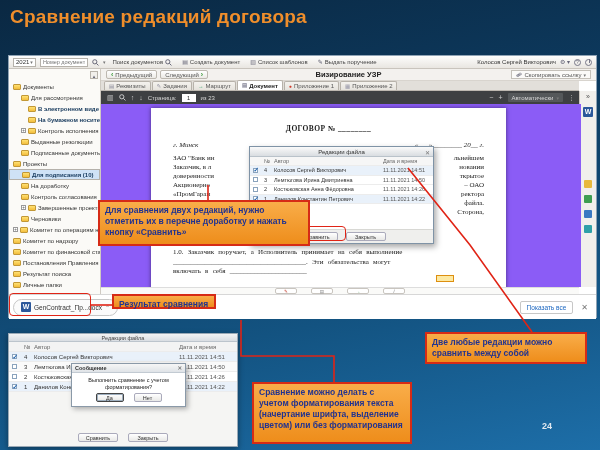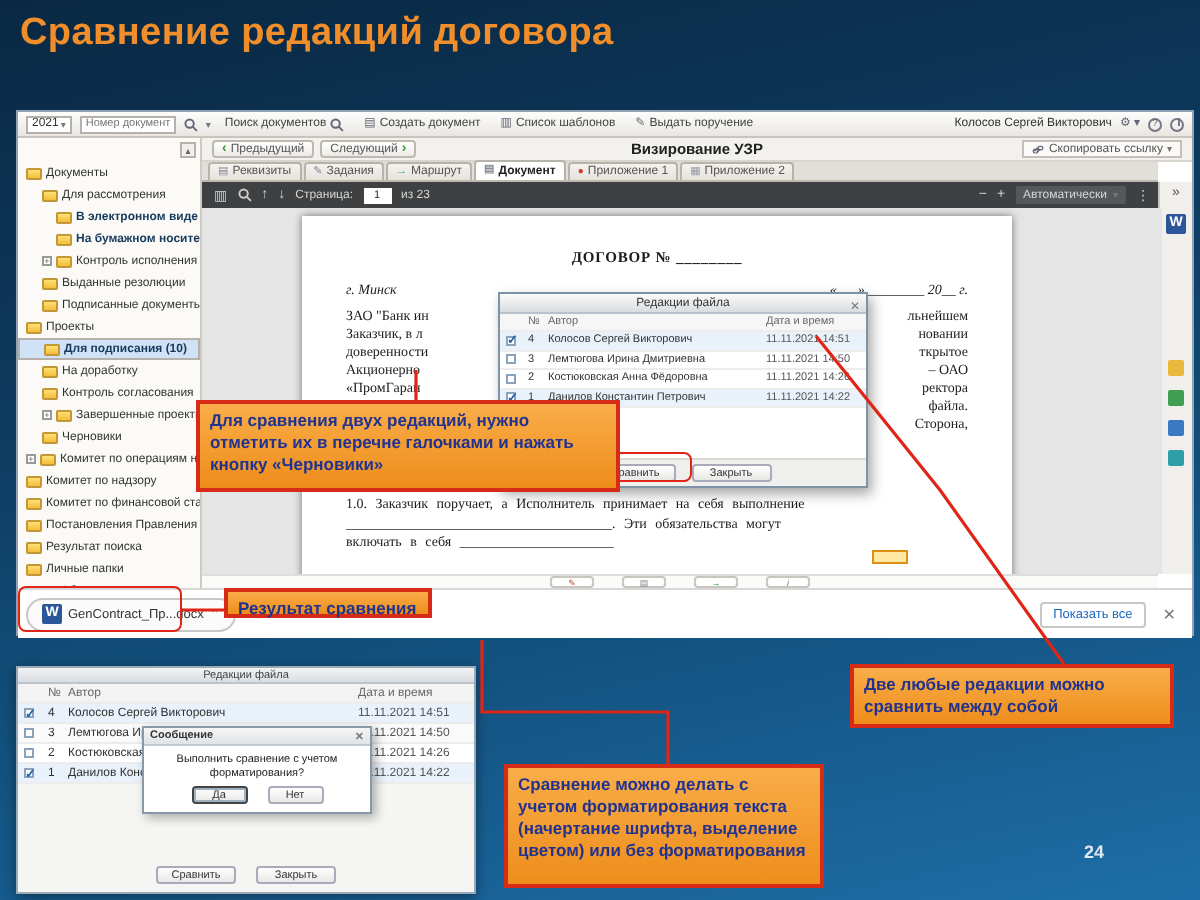--- a/index.html
+++ b/index.html
@@ -62,21 +62,21 @@
   .pdf-ic{color:#cfcfcf;font-size:7px}
   .pagebox{width:14px;height:8px;background:#fff;color:#222;text-align:center;font-size:5.5px;line-height:8px}
   .zoombox{display:inline-flex;align-items:center;gap:3px;background:#55585a;height:9px;padding:0 4px;border-radius:1px}
   
   .strip{position:absolute;right:0;top:35px;width:17px;height:196px;background:#f1efec;border-left:1px solid #ccc7c0;display:flex;flex-direction:column;align-items:center;gap:7px;padding-top:2px}
   .strip .dbl{color:#555;font-size:7px}
   .wicon{width:10px;height:10px;background:#2b579a;color:#fff;font-size:7px;font-weight:bold;text-align:center;line-height:10px;border-radius:1px}
   .sq{width:8px;height:8px;border-radius:1px;font-size:5px;text-align:center;line-height:8px;color:#fff}
   .sq1{background:#e8b93c;margin-top:56px} .sq2{background:#3f9e52} .sq3{background:#3a78c2} .sq4{background:#2fa0a8}
   
-  .docarea{position:absolute;left:92px;top:48px;width:480px;height:183px;background:#e5e5e5;overflow:hidden}
+  .docarea{position:absolute;left:92px;top:48px;width:480px;height:183px;background:#8b5cf6;overflow:hidden}
   .dpage{position:absolute;left:50px;top:4px;width:355px;height:210px;background:#fff;font-family:"Liberation Serif",serif;color:#1c1c1c;box-shadow:0 0 4px rgba(0,0,0,.5)}
   .d-title{position:absolute;left:0;right:0;top:16px;text-align:center;font-weight:bold;font-size:7.5px;letter-spacing:.4px}
   .d-cityrow{position:absolute;left:22px;right:22px;top:33px;display:flex;justify-content:space-between;font-size:7px;font-style:italic}
   .d-par{position:absolute;left:22px;right:22px;top:46px;font-size:7px}
   .d-line{display:flex;justify-content:space-between;height:9px}
   .d-clause{position:absolute;left:22px;right:22px;top:140px;font-size:7px;line-height:9.5px;word-spacing:2.5px}
   .marker{position:absolute;left:285px;top:167px;width:18px;height:7px;background:#fde9a2;border:1px solid #dd8f10}
   
   .actions{position:absolute;left:92px;top:231px;right:17px;height:7px;background:#fafaf8;border-top:1px solid #ddd;display:flex;justify-content:center;gap:14px;align-items:center}
   .ab{width:22px;height:6px;border:1px solid #c9c5bf;border-radius:2px;background:#fff;font-size:4.5px;text-align:center;line-height:5px}
@@ -486,21 +486,21 @@
         <span class="msg-x"></span>
       </div>
     <div class="msg-text">Выполнить сравнение с учетом форматирования?</div>
     <div class="msg-btns">
       <span class="gbtn def">Да</span>
       <span class="gbtn">Нет</span>
     </div>
   </div>
 </div>
 
-<div class="callout" style="left:98px;top:200px;width:212px;height:46px">Для сравнения двух редакций, нужно отметить их в перечне галочками и нажать кнопку «Черновики»</div>
+<div class="callout" style="left:98px;top:200px;width:212px;height:46px">Для сравнения двух редакций, нужно отметить их в перечне доработку и нажать кнопку «Сравнить»</div>
 <div class="callout" style="left:112px;top:294px;width:104px;height:15px">Результат сравнения</div>
 <div class="callout" style="left:425px;top:332px;width:162px;height:32px">Две любые редакции можно сравнить между собой</div>
 <div class="callout" style="left:252px;top:382px;width:160px;height:62px">Сравнение можно делать с учетом форматирования текста (начертание шрифта, выделение цветом) или без форматирования</div>
 
 <svg class="connectors" width="600" height="450" viewBox="0 0 600 450">
   <path d="M91 305 L112 305" stroke="#e02416" stroke-width="1.6" fill="none"></path>
   <path d="M408 168 L470 245 L532 332" stroke="#e02416" stroke-width="1.6" fill="none"></path>
   <path d="M241 320 L241 356 L334 356 L334 382" stroke="#e02416" stroke-width="1.6" fill="none"></path>
   <path d="M208 185 L208 201" stroke="#e02416" stroke-width="1.6" fill="none"></path>
 </svg>

